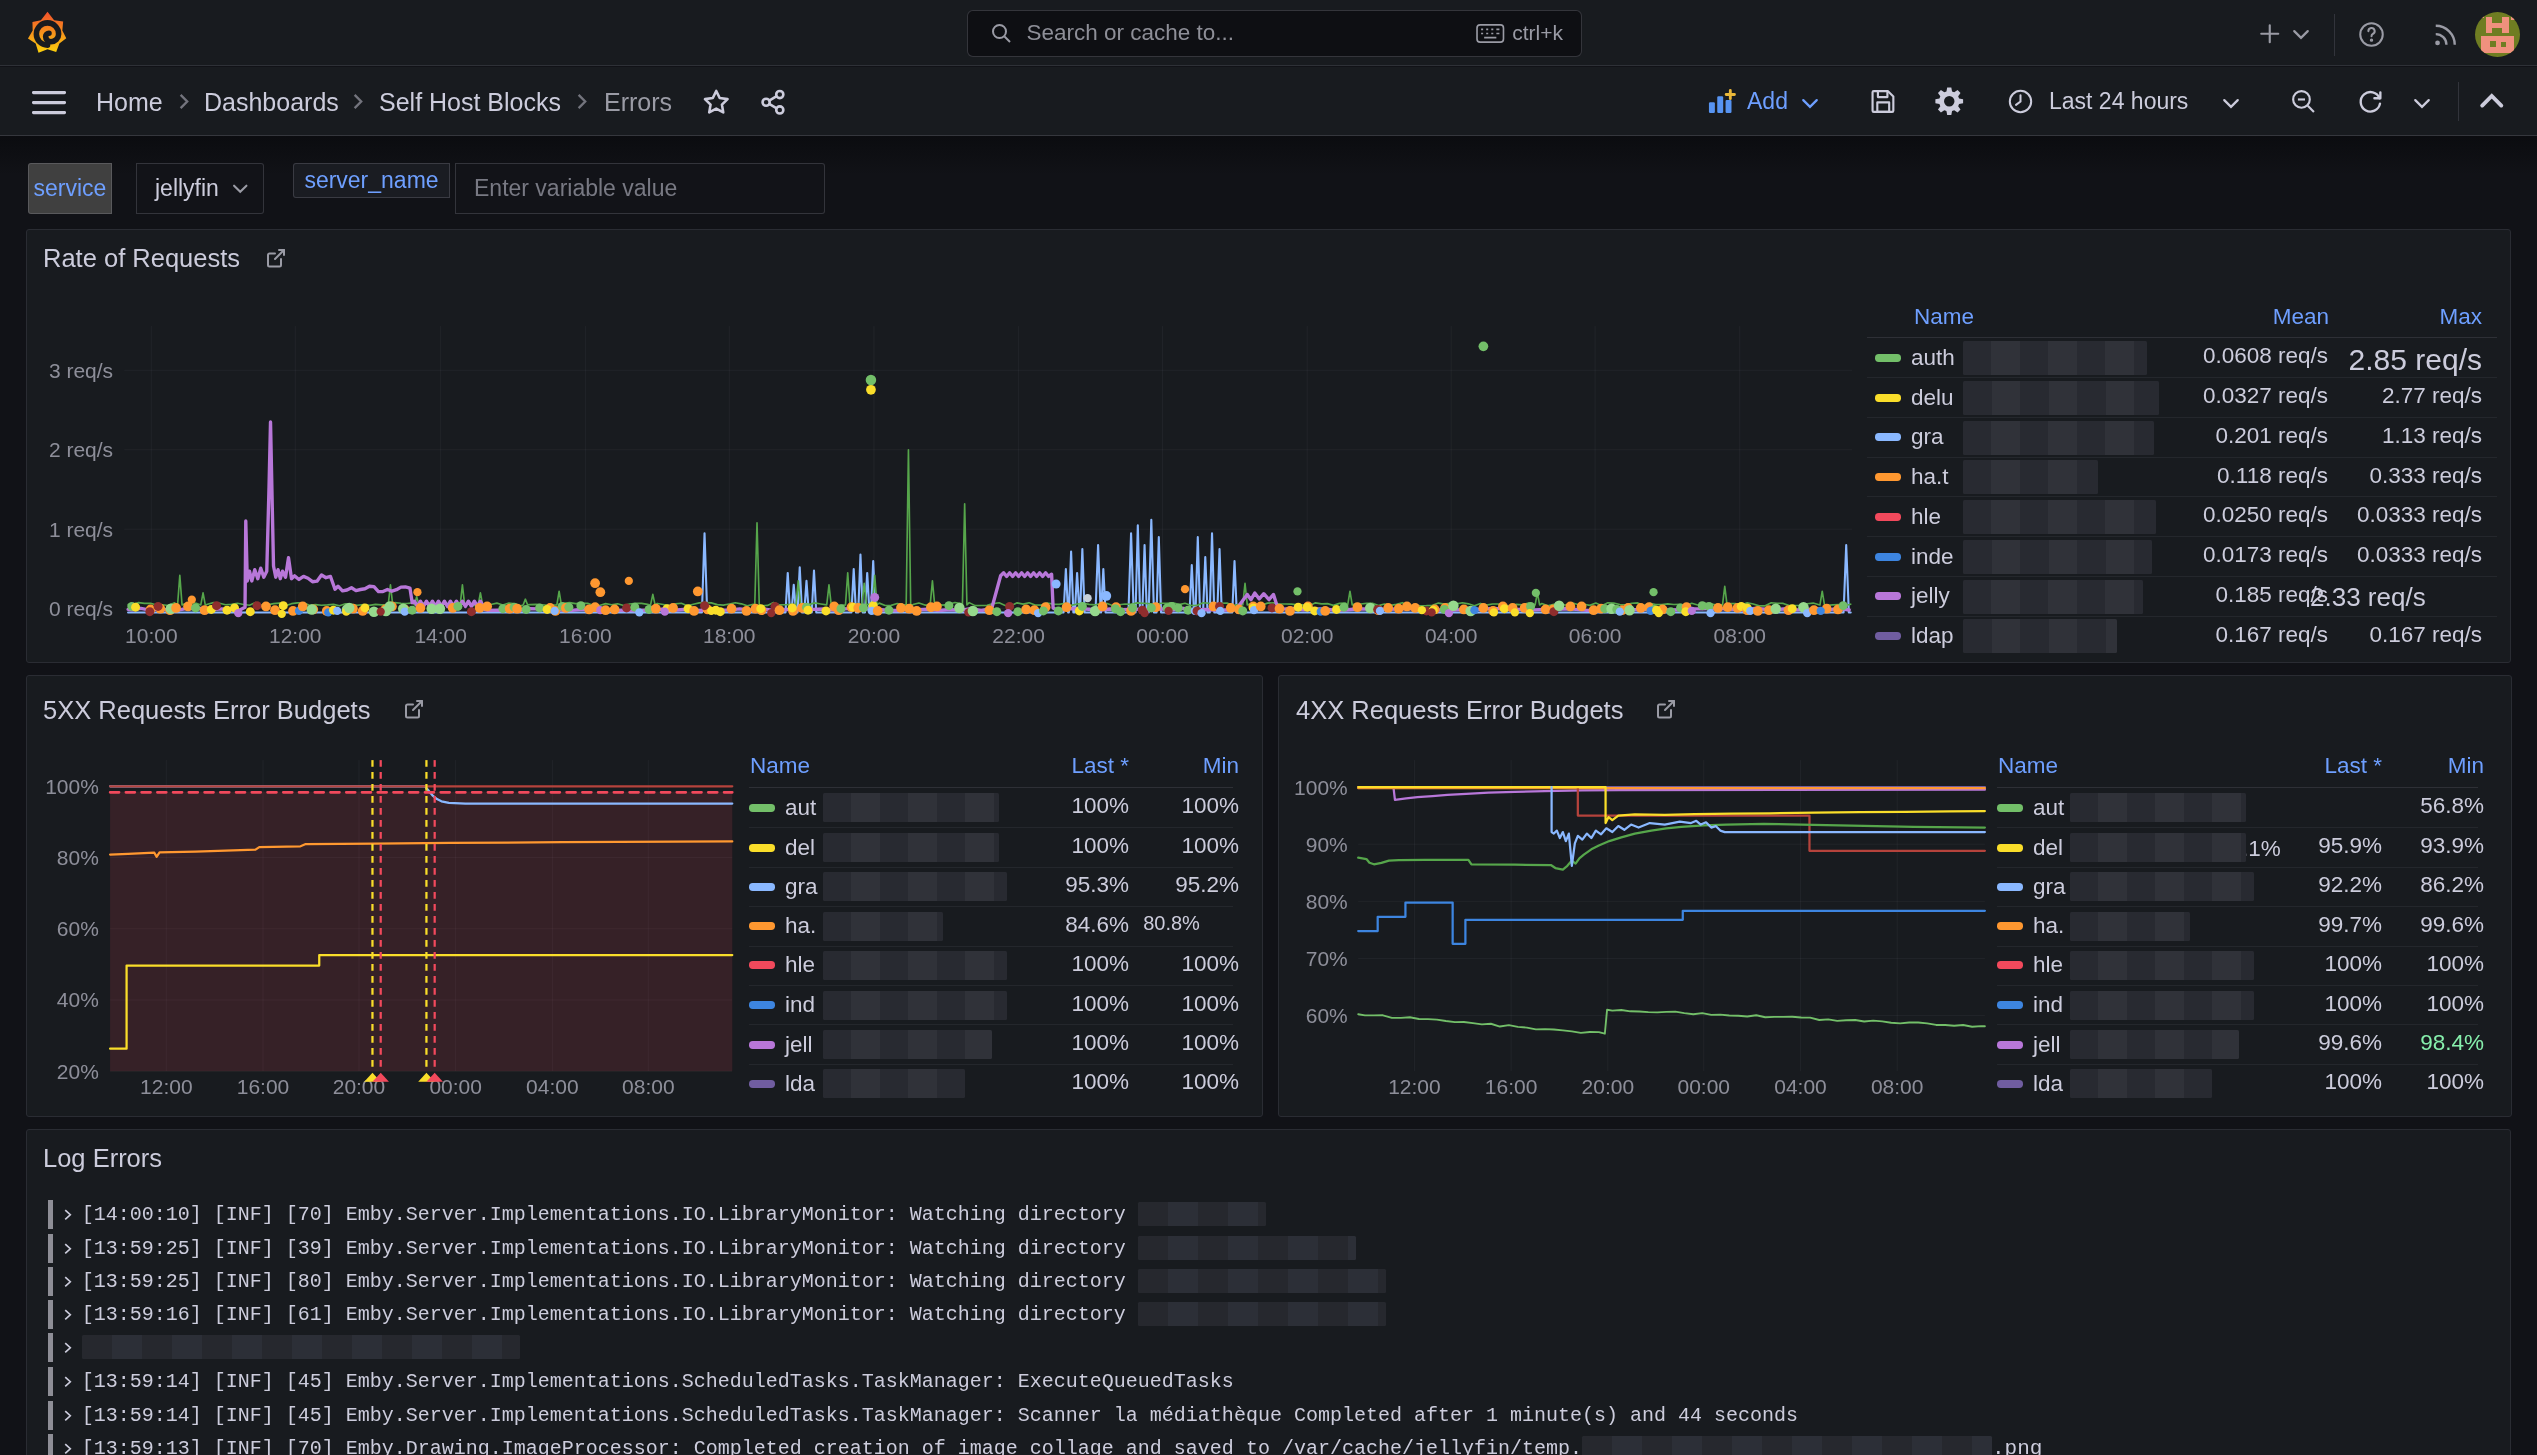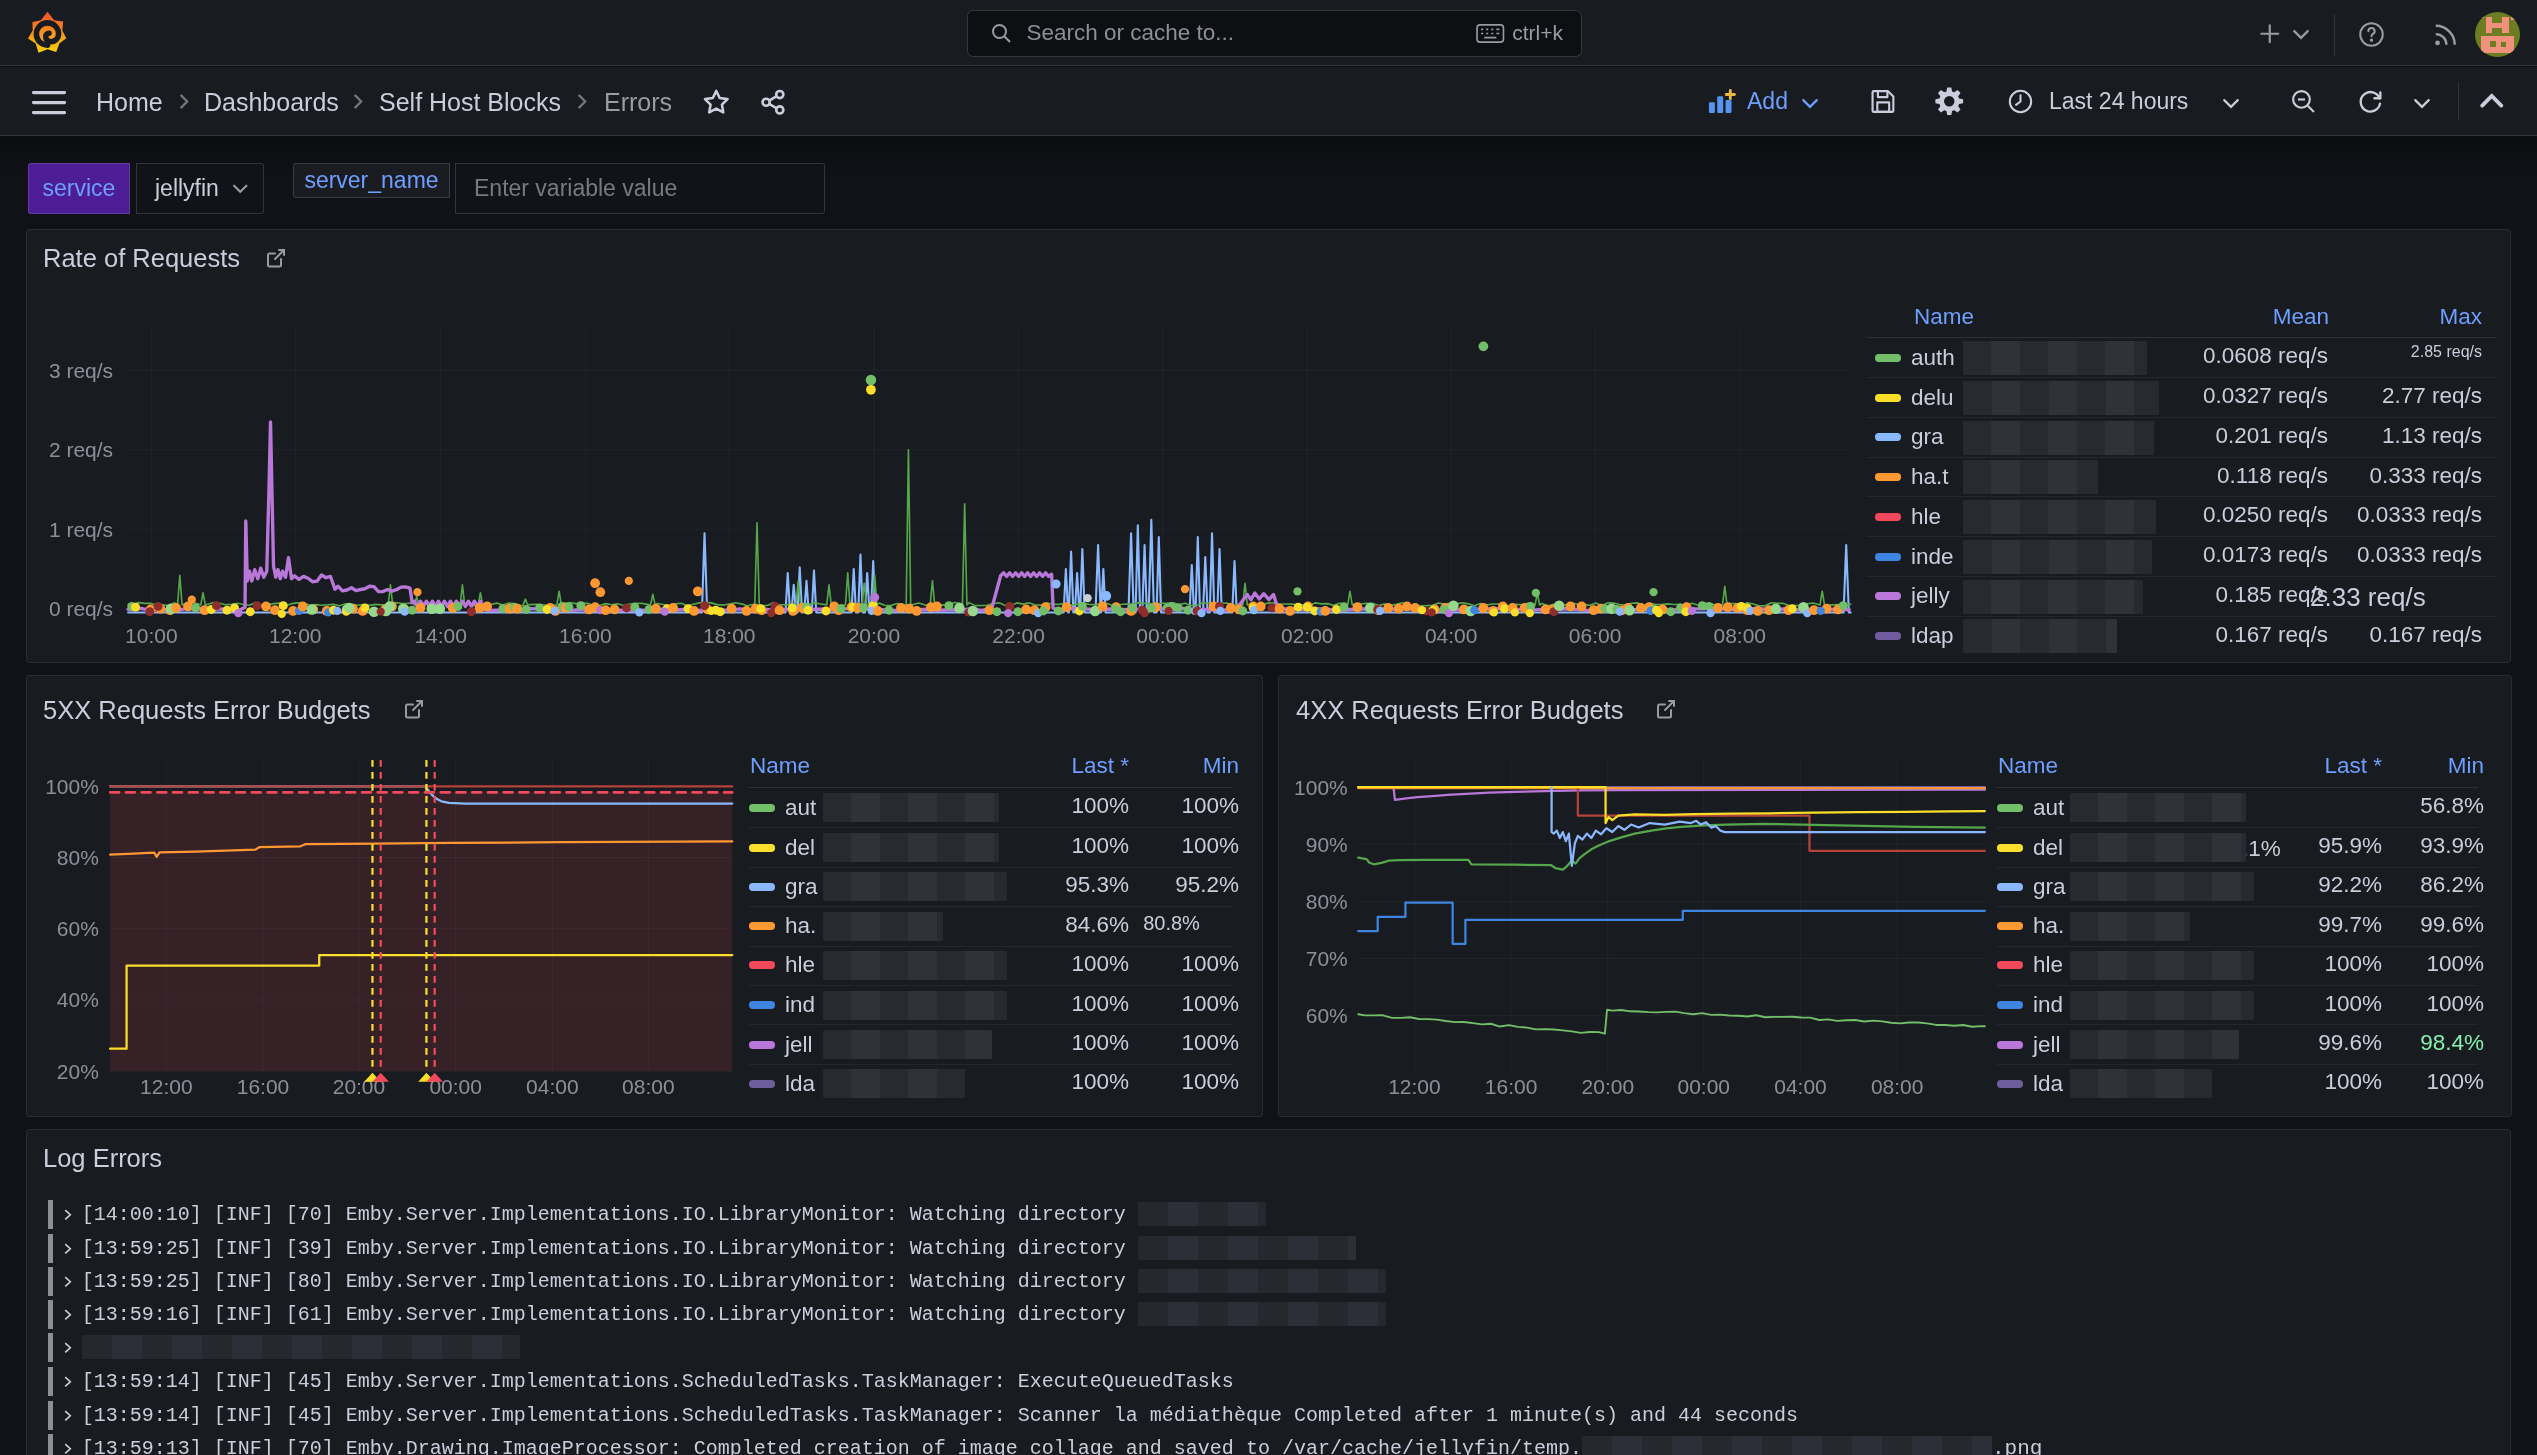--- a/index.html
+++ b/index.html
@@ -123,21 +123,21 @@
     <path d="M20.5 4.5v5h-5" stroke-linejoin="round"></path>
   </svg>
 <svg style="position:absolute;left:2413px;top:96px" width="18" height="15" viewBox="0 0 16 10" fill="none" stroke="#ccccdc" stroke-width="2" stroke-linecap="round">
     <path d="M2 2l6 6 6-6"></path>
   </svg>
 <div style="position:absolute;left:2458px;top:82px;width:0.7px;height:39px;background:rgba(204,204,220,0.15)"></div>
 <svg style="position:absolute;left:2479px;top:91px" width="25.5" height="19.5" viewBox="0 0 16 12" fill="none" stroke="#ccccdc" stroke-width="2.4" stroke-linecap="round">
     <path d="M2 9l6-6 6 6"></path>
   </svg>
 
-<div style="position:absolute;left:28px;top:163px;width:102px;height:51px;background:#4c1d95;border:0.7px solid rgba(204,204,220,0.18);border-radius:3px 0 0 3px;display:flex;align-items:center;justify-content:center;color:#6e9fff;font-size:23px">service</div>
+<div style="position:absolute;left:28px;top:163px;width:84px;height:51px;background:#404040;border:0.7px solid rgba(204,204,220,0.18);border-radius:3px 0 0 3px;display:flex;align-items:center;justify-content:center;color:#6e9fff;font-size:23px">service</div>
 <div style="position:absolute;left:136px;top:163px;width:128px;height:51px;background:#121318;border:0.7px solid rgba(204,204,220,0.18);border-radius:0 3px 3px 0;display:flex;align-items:center;color:#ccccdc;font-size:23px">
     <span style="margin-left:18px">jellyfin</span>
 <svg width="16.5" height="13.5" viewBox="0 0 16 10" fill="none" stroke="#9a9ba5" stroke-width="2" stroke-linecap="round" style="margin-left:13.5px">
       <path d="M2 2l6 6 6-6"></path>
     </svg>
   </div>
 <div style="position:absolute;left:293px;top:163px;width:157px;height:35px;background:#1a1c22;border:0.7px solid rgba(204,204,220,0.18);border-radius:3px 0 0 3px;display:flex;align-items:center;justify-content:center;color:#6e9fff;font-size:23px">server_name</div>
 <div style="position:absolute;left:455px;top:163px;width:370px;height:51px;background:#121318;border:0.7px solid rgba(204,204,220,0.18);border-radius:0 3px 3px 0;display:flex;align-items:center;color:#787983;font-size:23px">
     <span style="margin-left:18px">Enter variable value</span>
   </div>
@@ -545,21 +545,21 @@
 <polyline points="1811.0,1242.0 1837.0,1242.0 1837.0,1223.0 1874.0,1223.0 1874.0,1204.0 1937.0,1204.0 1937.0,1259.0 1954.0,1259.0 1954.0,1227.0 2244.0,1227.0 2244.0,1215.0 2647.0,1215.0" fill="none" stroke="#3d85e0" stroke-width="3" stroke-linejoin="round" stroke-linecap="round"></polyline>
 <polyline points="1811.0,1353.0 1820.0,1354.6 1832.0,1354.5 1844.0,1354.4 1856.0,1357.8 1868.0,1357.8 1880.0,1357.0 1892.0,1359.4 1904.0,1359.6 1916.0,1360.2 1928.0,1362.0 1940.0,1363.5 1952.0,1363.4 1964.0,1364.8 1976.0,1366.5 1988.0,1365.7 2000.0,1369.4 2012.0,1367.6 2024.0,1369.9 2036.0,1370.8 2048.0,1373.2 2060.0,1372.8 2072.0,1373.3 2084.0,1374.5 2096.0,1375.9 2108.0,1377.9 2120.0,1376.7 2132.0,1376.9 2140.0,1379.0 2143.0,1347.0 2150.0,1348.2 2162.0,1347.4 2174.0,1349.1 2186.0,1349.3 2198.0,1350.2 2210.0,1350.6 2222.0,1349.9 2234.0,1349.6 2246.0,1351.6 2258.0,1353.0 2270.0,1351.6 2282.0,1353.9 2294.0,1353.5 2306.0,1354.7 2318.0,1355.0 2330.0,1356.1 2342.0,1354.4 2354.0,1357.0 2366.0,1356.6 2378.0,1356.6 2390.0,1356.4 2402.0,1357.4 2414.0,1357.5 2426.0,1360.7 2438.0,1359.9 2450.0,1361.9 2462.0,1361.1 2474.0,1360.7 2486.0,1362.7 2498.0,1361.6 2510.0,1362.6 2522.0,1364.4 2534.0,1365.2 2546.0,1364.1 2558.0,1364.0 2570.0,1365.2 2582.0,1367.3 2594.0,1367.4 2606.0,1368.4 2618.0,1367.4 2630.0,1369.7 2642.0,1368.8 2647.0,1369.0" fill="none" stroke="#73bf69" stroke-width="2.5" stroke-linejoin="round" stroke-linecap="round"></polyline>
 </svg>
 <div style="position:absolute;left:1914px;top:304px;color:#6e9fff;font-size:22.5px;font-weight:500">Name</div>
 <div style="position:absolute;left:2220px;top:304px;width:109px;color:#6e9fff;font-size:22.5px;font-weight:500;text-align:right">Mean</div>
 <div style="position:absolute;left:2385px;top:304px;width:97px;color:#6e9fff;font-size:22.5px;font-weight:500;text-align:right">Max</div>
 <div style="position:absolute;left:1867px;top:337px;width:630px;border-top:0.7px solid rgba(204,204,220,0.12)"></div>
 <div style="position:absolute;left:1875px;top:342px;height:31.5px;display:flex;align-items:center;color:#ccccdc;font-size:22.5px"><span style="display:inline-block;width:25.5px;height:7.5px;border-radius:3.7px;background:#73bf69;margin-right:10.5px;vertical-align:middle"></span>auth</div>
 <div style="position:absolute;left:1963px;top:341px;width:184px;height:34px;background:repeating-linear-gradient(90deg,#282a31 0 28.5px,#303239 28.5px 57px),repeating-linear-gradient(0deg,rgba(255,255,255,0.02) 0 9px,rgba(0,0,0,0.05) 9px 18px);border-radius:1.5px"></div>
 <div style="position:absolute;left:2122px;top:343px;width:206px;color:#ccccdc;font-size:22.5px;text-align:right">0.0608 req/s</div>
-<div style="position:absolute;left:2310px;top:343px;width:172px;color:#ccccdc;font-size:16px;text-align:right">2.85 req/s</div>
+<div style="position:absolute;left:2310px;top:343px;width:172px;color:#ccccdc;font-size:30px;text-align:right">2.85 req/s</div>
 <div style="position:absolute;left:1867px;top:377px;width:630px;border-top:0.7px solid rgba(204,204,220,0.07)"></div>
 <div style="position:absolute;left:1875px;top:382px;height:31.5px;display:flex;align-items:center;color:#ccccdc;font-size:22.5px"><span style="display:inline-block;width:25.5px;height:7.5px;border-radius:3.7px;background:#fade2a;margin-right:10.5px;vertical-align:middle"></span>delu</div>
 <div style="position:absolute;left:1963px;top:381px;width:196px;height:34px;background:repeating-linear-gradient(90deg,#282a31 0 28.5px,#303239 28.5px 57px),repeating-linear-gradient(0deg,rgba(255,255,255,0.02) 0 9px,rgba(0,0,0,0.05) 9px 18px);border-radius:1.5px"></div>
 <div style="position:absolute;left:2122px;top:383px;width:206px;color:#ccccdc;font-size:22.5px;text-align:right">0.0327 req/s</div>
 <div style="position:absolute;left:2310px;top:383px;width:172px;color:#ccccdc;font-size:22.5px;text-align:right">2.77 req/s</div>
 <div style="position:absolute;left:1867px;top:417px;width:630px;border-top:0.7px solid rgba(204,204,220,0.07)"></div>
 <div style="position:absolute;left:1875px;top:421px;height:31.5px;display:flex;align-items:center;color:#ccccdc;font-size:22.5px"><span style="display:inline-block;width:25.5px;height:7.5px;border-radius:3.7px;background:#8ab8ff;margin-right:10.5px;vertical-align:middle"></span>gra</div>
 <div style="position:absolute;left:1963px;top:421px;width:191px;height:34px;background:repeating-linear-gradient(90deg,#282a31 0 28.5px,#303239 28.5px 57px),repeating-linear-gradient(0deg,rgba(255,255,255,0.02) 0 9px,rgba(0,0,0,0.05) 9px 18px);border-radius:1.5px"></div>
 <div style="position:absolute;left:2122px;top:423px;width:206px;color:#ccccdc;font-size:22.5px;text-align:right">0.201 req/s</div>
 <div style="position:absolute;left:2310px;top:423px;width:172px;color:#ccccdc;font-size:22.5px;text-align:right">1.13 req/s</div>

